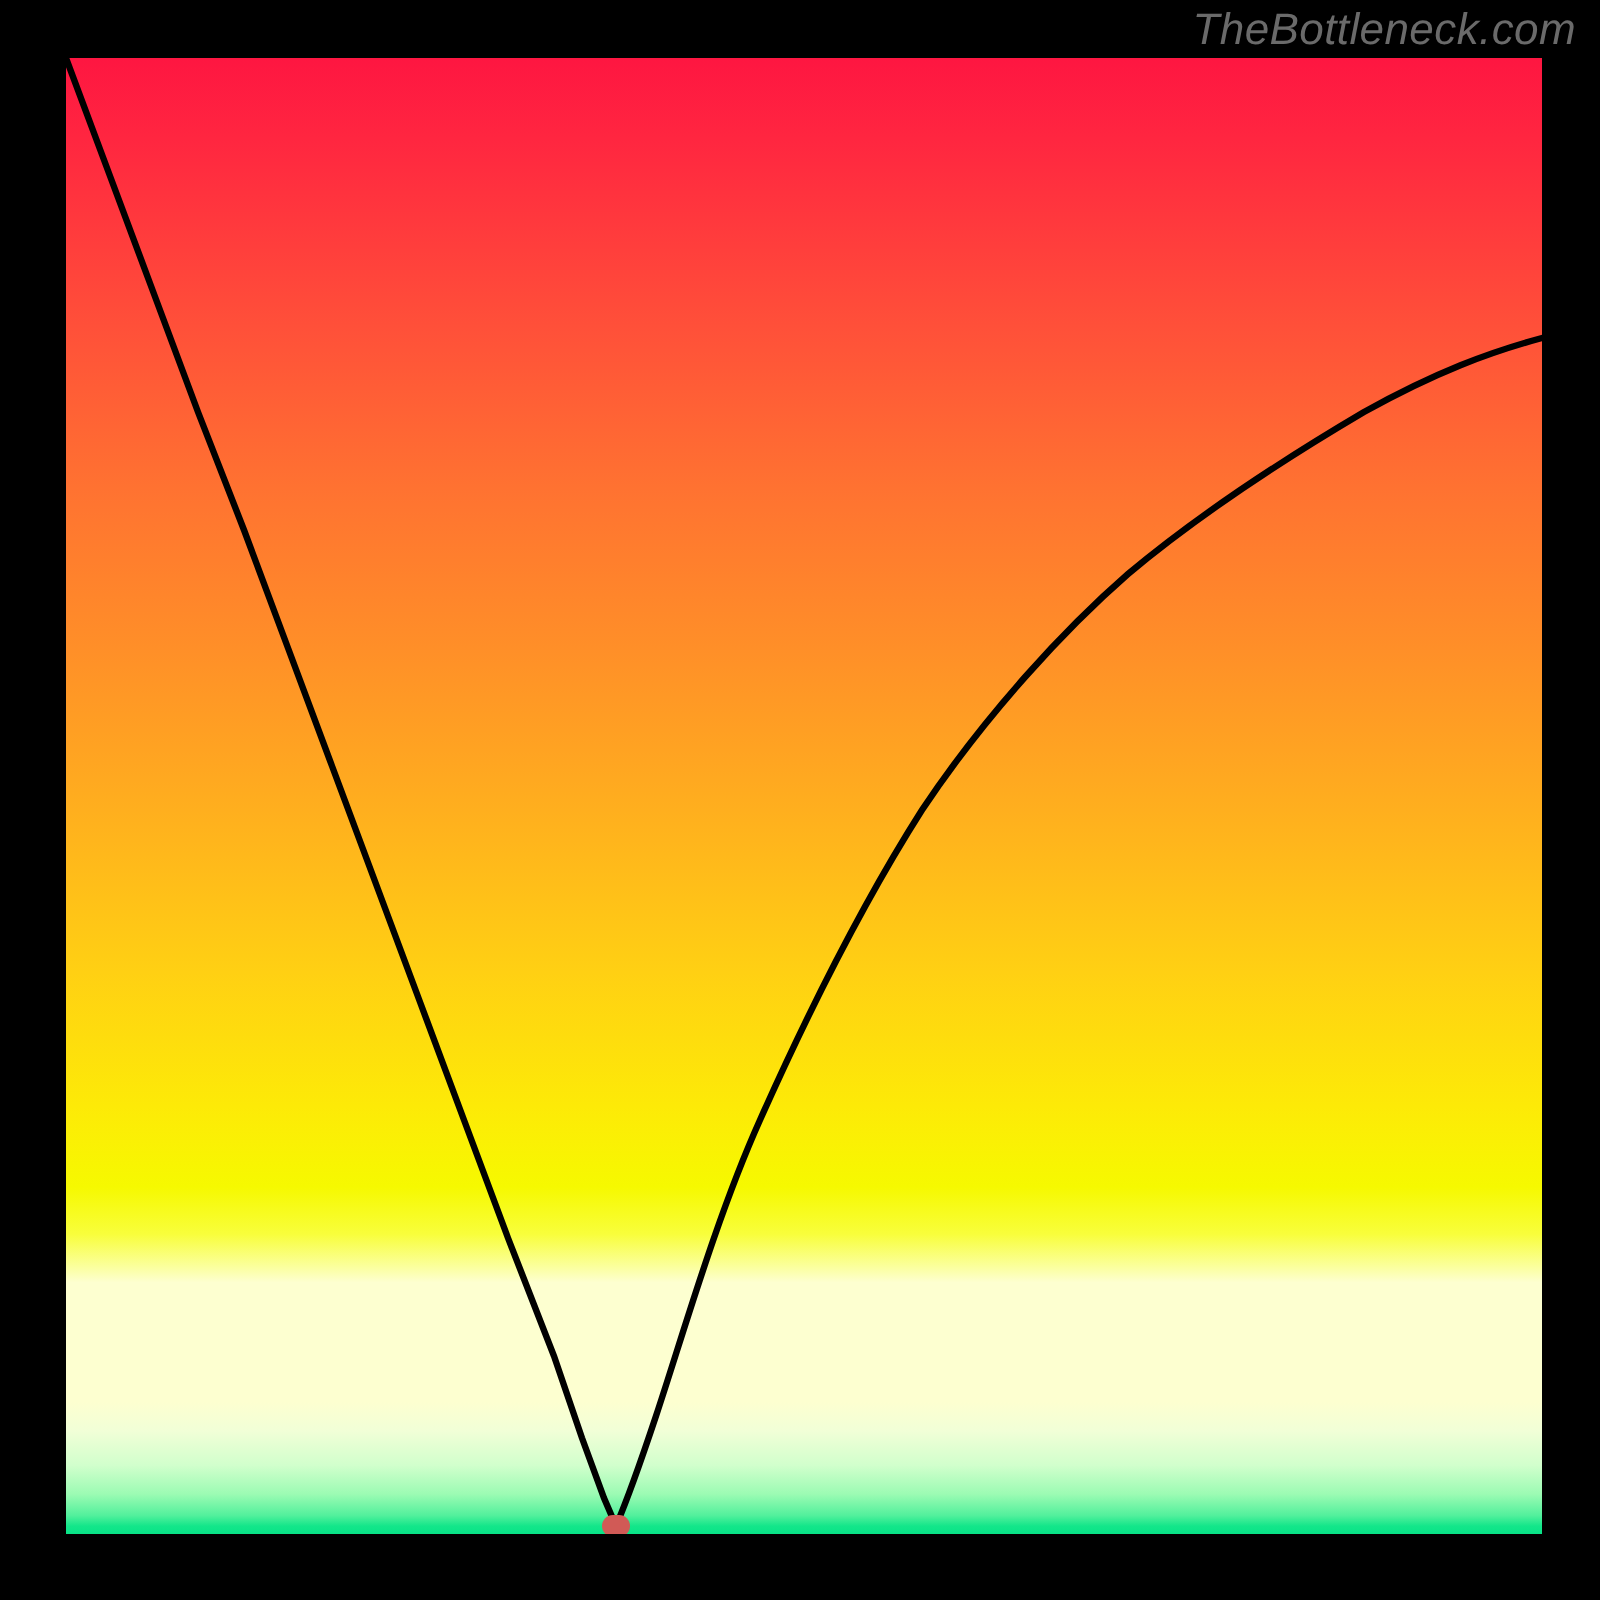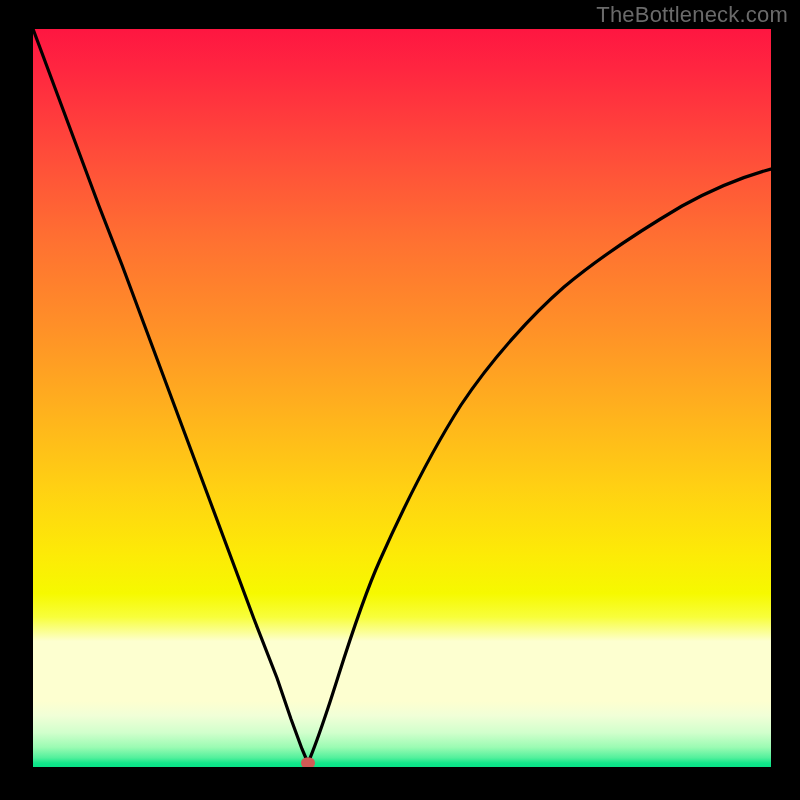--- a/index.html
+++ b/index.html
@@ -21,20 +21,21 @@
   }
   .watermark {
     position: absolute;
     top: 2px;
     right: 12px;
     color: #6a6a6a;
     font-size: 22px;
     font-weight: 500;
     letter-spacing: 0.2px;
     z-index: 5;
+    font-style: italic;
   }
   .plot-area {
     position: absolute;
     left: 33px;
     top: 29px;
     width: 738px;
     height: 738px;
     overflow: hidden;
   }
   .gradient {

